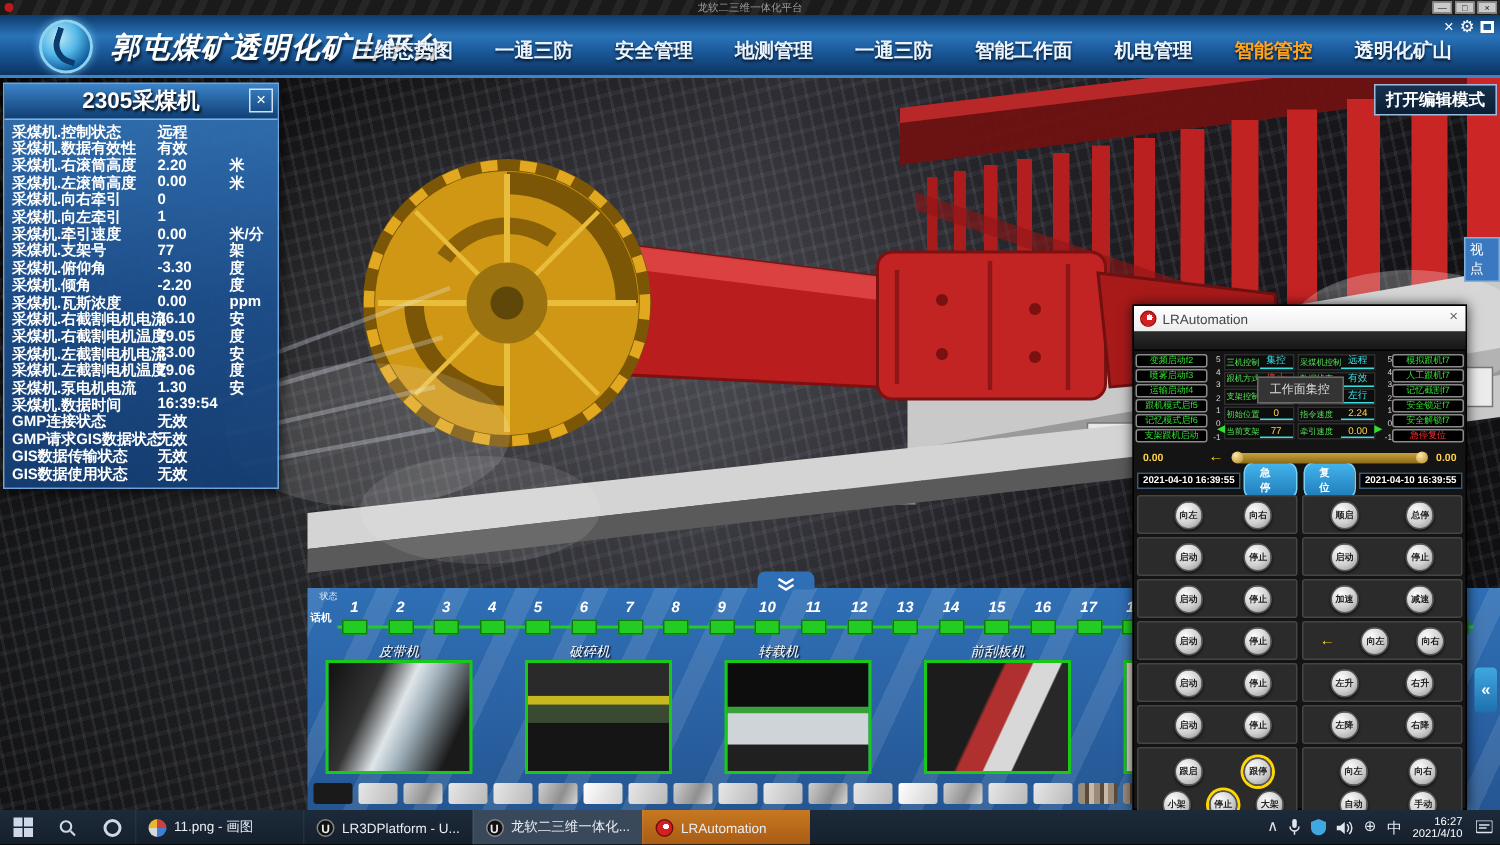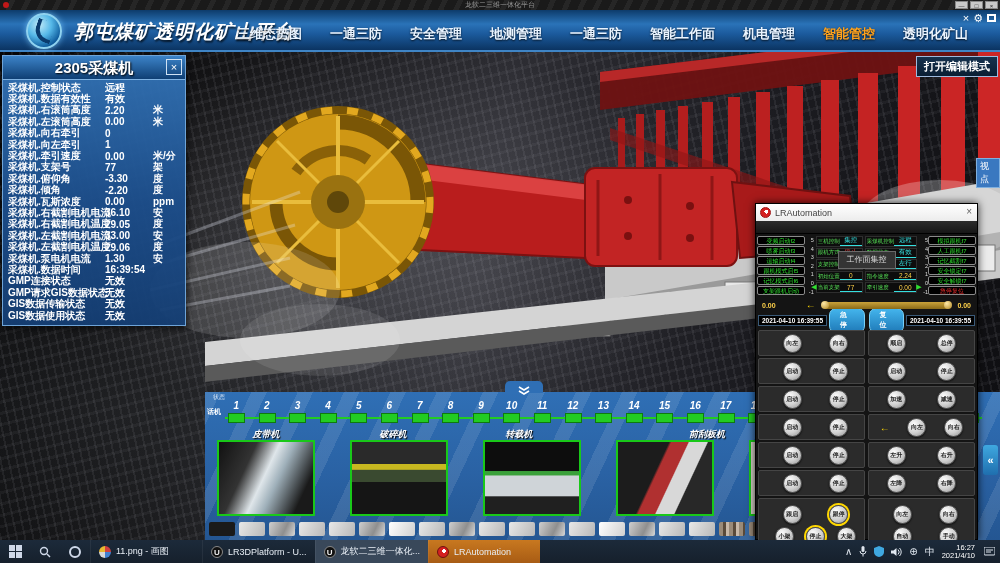--- a/index.html
+++ b/index.html
@@ -134,21 +134,21 @@
   .chevron-tab svg { margin-top:1px; }
   .cs-status { position:absolute; left:8px; top:1px; font-size:6px; color:#dce9f8; }
   .cs-rowlabel { position:absolute; left:2px; top:15px; font-size:7px; color:#fff; font-weight:bold; }
   .num-row { position:absolute; left:16px; top:8px; display:flex; }
   .num-row span { width:30.6px; text-align:center; font-size:10px; font-weight:bold; font-style:italic; color:#fff; }
   .sq-row { position:absolute; left:16px; top:21px; display:flex; height:10px; }
   .sq-row::before { content:""; position:absolute; left:4px; right:4px; top:4px; height:2px; background:#22cc22; }
   .sq-row span { width:30.6px; position:relative; }
   .sq-row span i { position:absolute; left:7px; top:0; width:17px; height:10px; background:#22cc22;
     border:1px solid #0e7a0e; }
-  .cam-label { position:absolute; top:36px; width:120px; text-align:center; font-size:9px; font-weight:bold;
+  .cam-label { position:absolute; top:36px; width:120px; text-align:center; font-size:9px; font-weight:normal;
     font-style:italic; color:#fff; text-shadow:1px 1px 1px #000; }
   .thumb { position:absolute; top:48px; width:98px; height:76px; border:2px solid #19c819; cursor:pointer; }
   .t1 { background:linear-gradient(115deg,#111 0%,#333 30%,#dfe6ea 48%,#9fb0ba 60%,#1a1a1a 85%); }
   .t2 { background:linear-gradient(180deg,#2a2a2a 0 30%,#c8b820 31% 38%,#3a4a30 39% 55%,#151515 56% 100%),#222; }
   .t3 { background:linear-gradient(180deg,#0d0d0d 0 40%,#3aa03a 41% 46%,#cfd4d8 47% 75%,#202020 76% 100%); }
   .t4 { background:linear-gradient(115deg,#1c1c1c 0 40%,#b03030 42% 55%,#d8d8d8 56% 70%,#282828 71% 100%); }
   .t5 { background:linear-gradient(115deg,#d8d0c8 0 30%,#b84040 32% 45%,#cfcfcf 46% 70%,#888 71% 100%); }
   .filmstrip { position:absolute; left:4px; top:130px; display:flex; gap:4px; }
   .filmstrip span { width:26px; height:14px; border-radius:2px; background:linear-gradient(115deg,#e8e8e8,#b8b8b8); }
   .filmstrip span:nth-child(3n) { background:linear-gradient(115deg,#cfcfcf,#8f8f8f 60%,#d8d8d8); }
@@ -523,21 +523,21 @@
           <i></i>
         </span>
         <span>
           <i></i>
         </span>
       </div>
     <div id="cam-labels">
         <div class="cam-label" style="left: 1px;">皮带机</div>
         <div class="cam-label" style="left: 128px;">破碎机</div>
         <div class="cam-label" style="left: 254px;">转载机</div>
-        <div class="cam-label" style="left: 400px; text-align: right;">前刮板机</div>
+        <div class="cam-label" style="left: 400px;">前刮板机</div>
         <div class="cam-label" style="left: 533px;">后刮板机</div>
       </div>
     <div id="cam-thumbs">
         <div class="thumb t1" style="left: 12px;"></div>
         <div class="thumb t2" style="left: 145px;"></div>
         <div class="thumb t3" style="left: 278px;"></div>
         <div class="thumb t4" style="left: 411px;"></div>
         <div class="thumb t5" style="left: 544px;"></div>
       </div>
     <div class="filmstrip" id="filmstrip">

